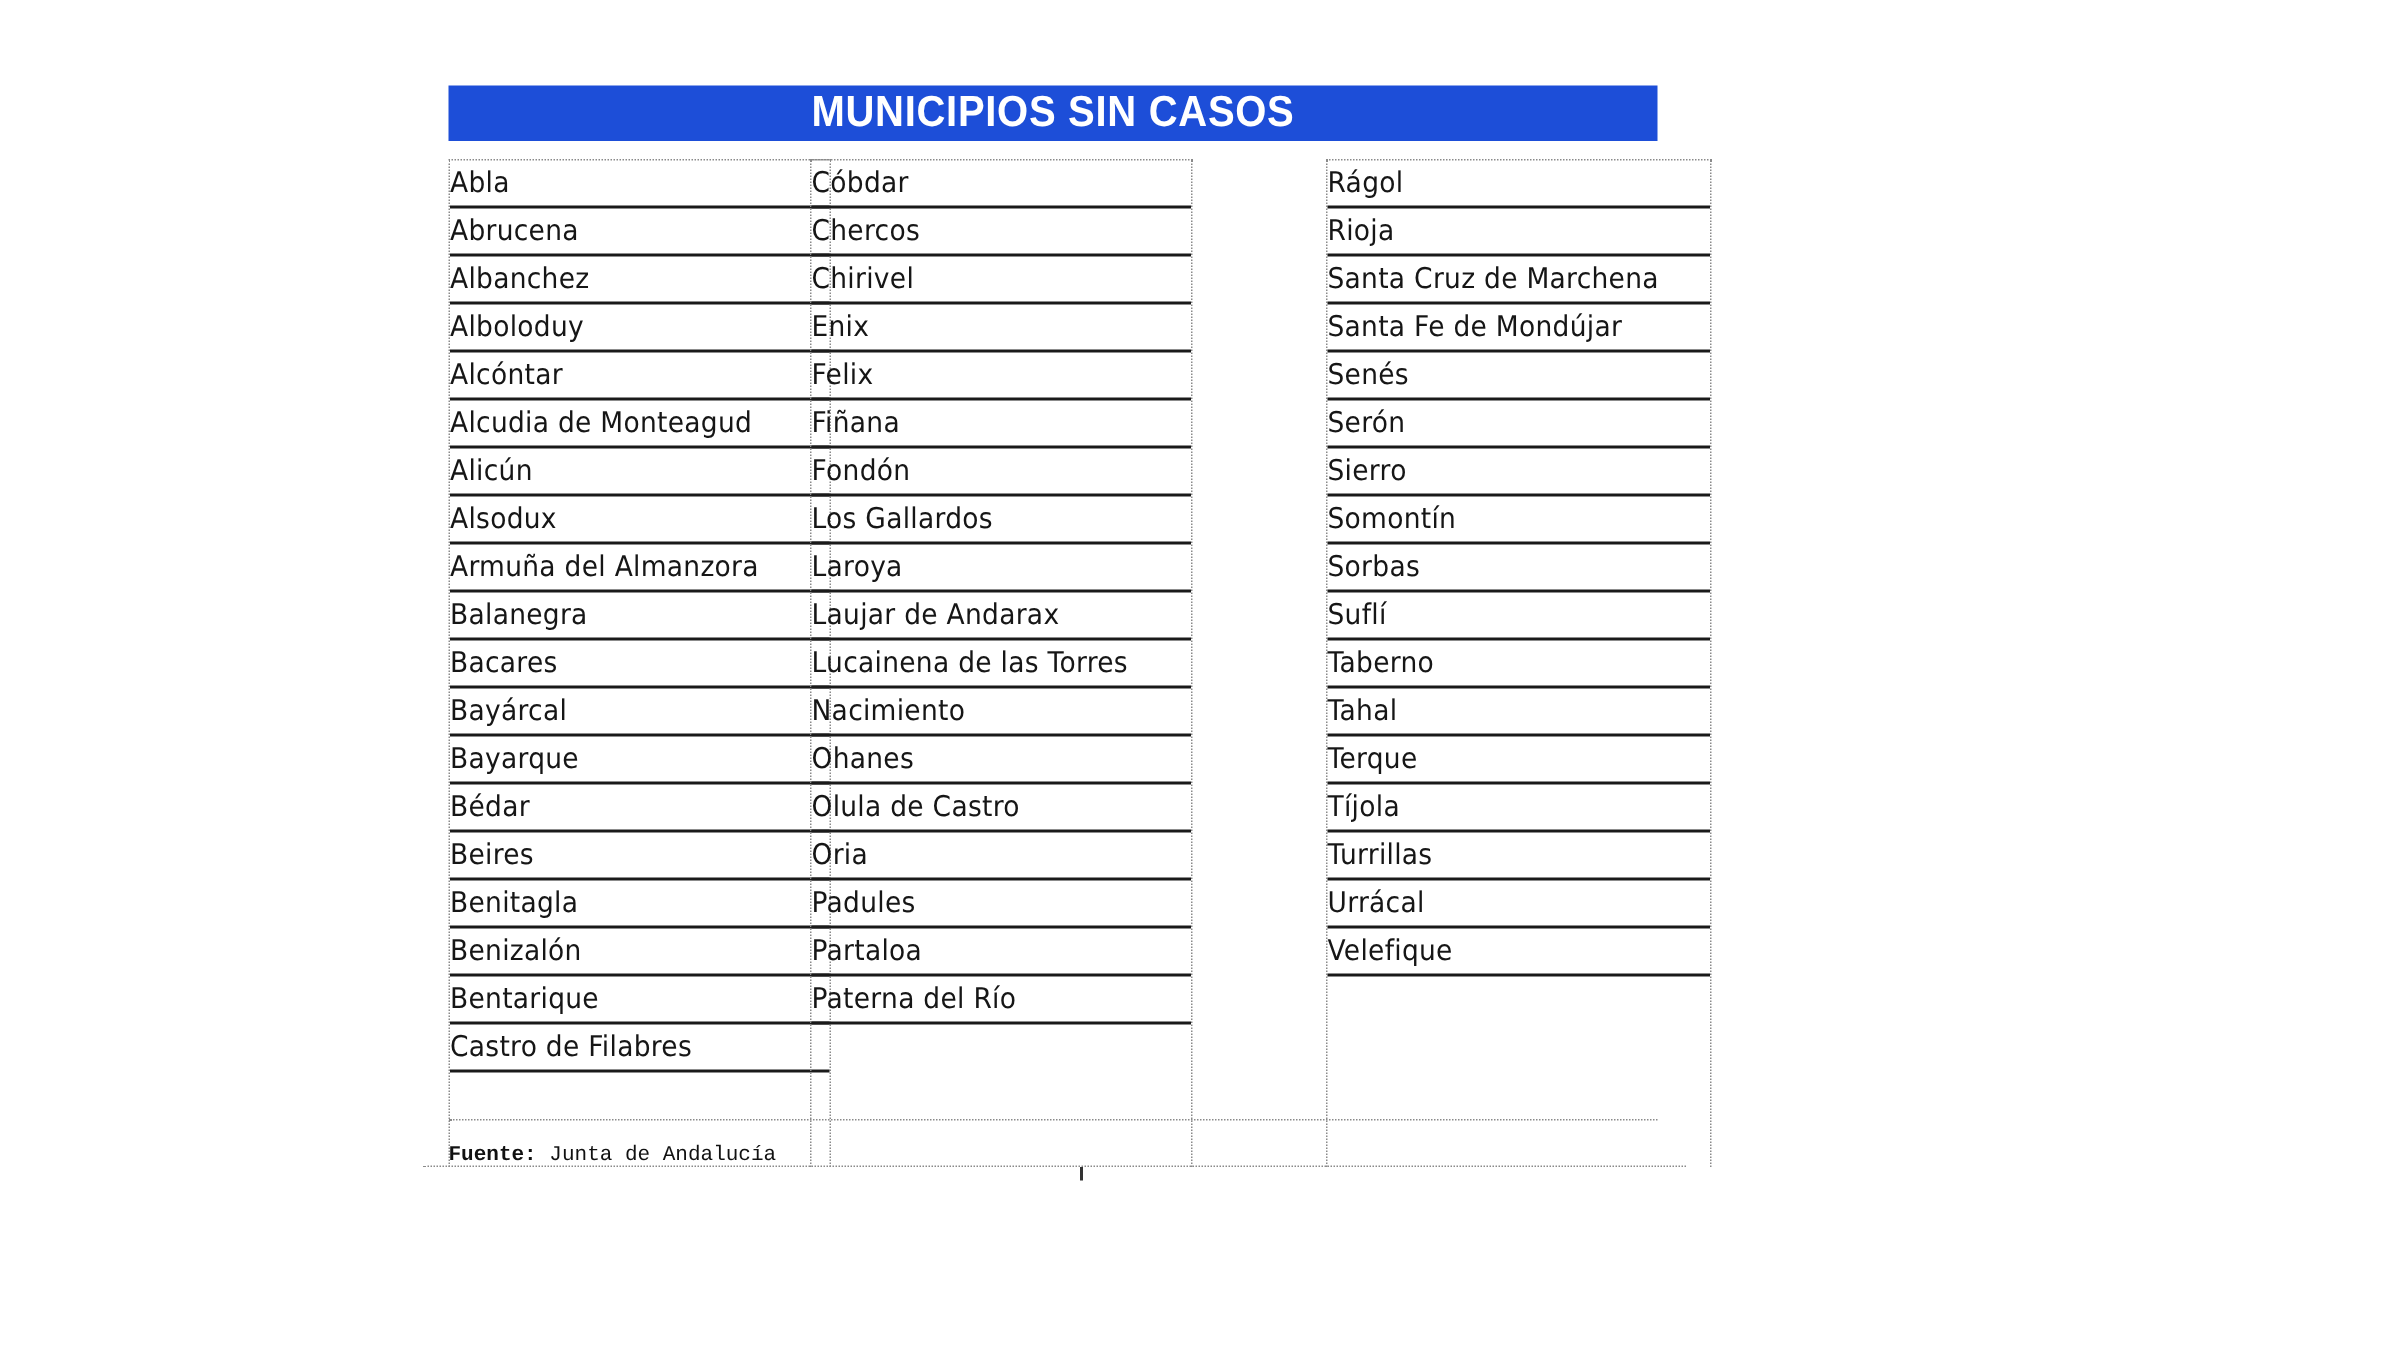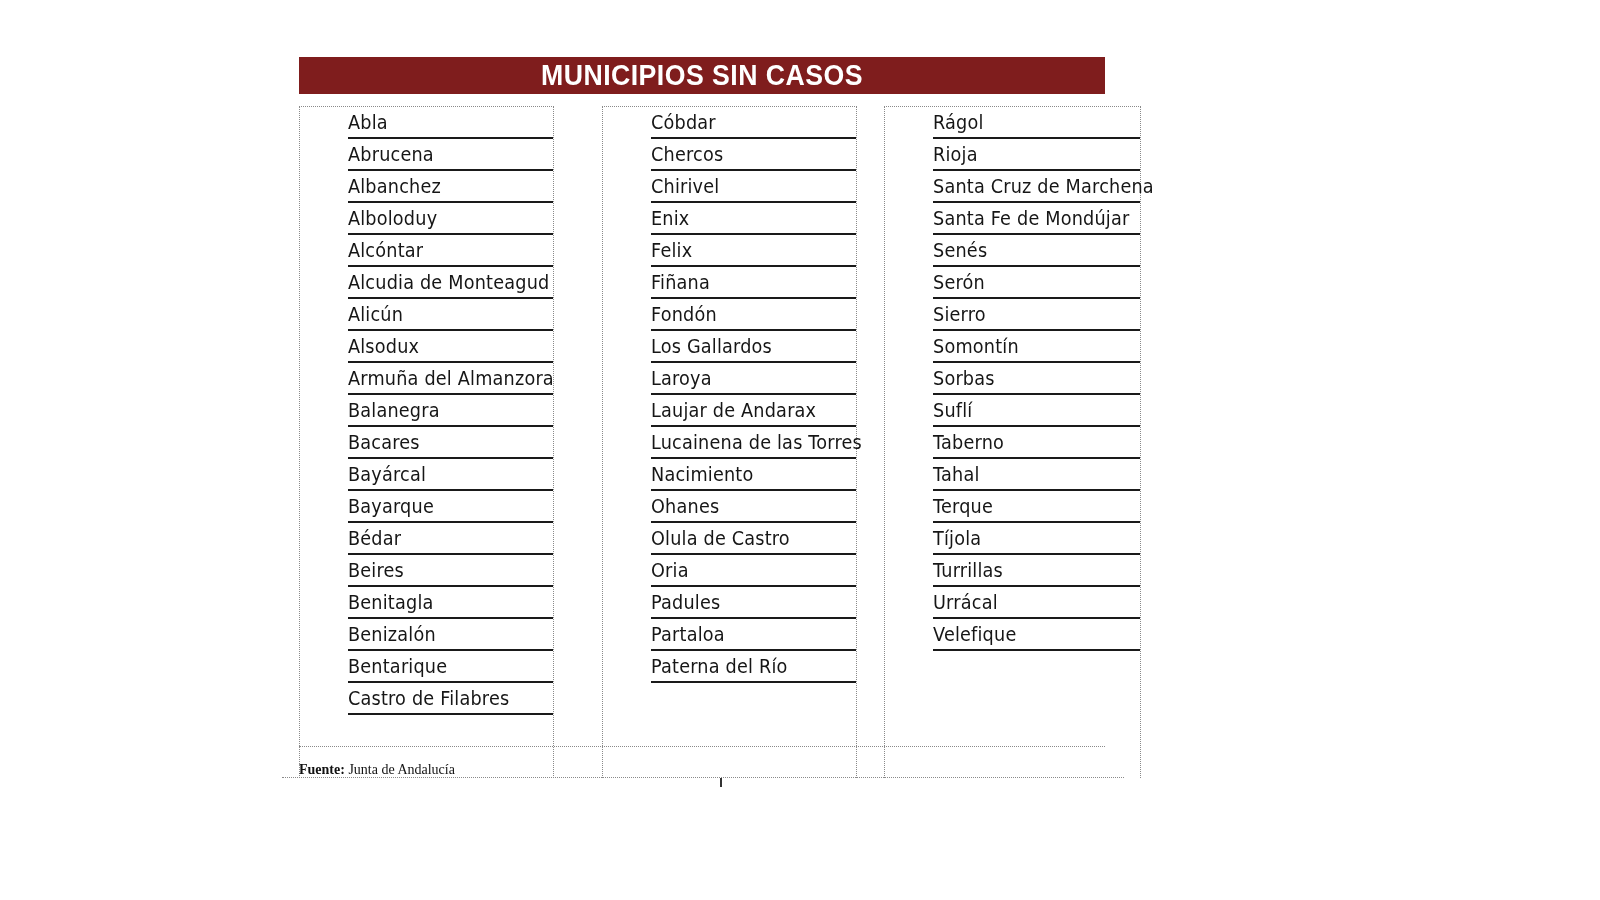--- a/index.html
+++ b/index.html
@@ -3,46 +3,46 @@
   <meta charset="utf-8">
   <style>
     html, body { margin: 0; padding: 0; }
     body {
       width: 1600px; height: 900px; background: #ffffff; position: relative; overflow: hidden;
       font-family: "DejaVu Sans", "Liberation Sans", sans-serif; color: #111;
     }
     .page { position: absolute; left: 0; top: 0; width: 1600px; height: 900px; }
     .title-bar {
       position: absolute; left: 299px; top: 57px; width: 806px; height: 37px;
-      background: #7f1d1d; color: #fff; display: flex; align-items: center; justify-content: center;
+      background: #1d4ed8; color: #fff; display: flex; align-items: center; justify-content: center;
       font-family: "Liberation Sans", sans-serif; font-weight: bold; font-size: 29px;
       letter-spacing: 0.5px; transform-origin: center; 
     }
     .title-bar span { display: inline-block; transform: scaleX(0.92); }
     .col {
       position: absolute; top: 106px; height: 672px;
       border-left: 1px dotted #8a8a8a; border-right: 1px dotted #8a8a8a; border-top: 1px dotted #8a8a8a;
       box-sizing: border-box;
     }
     .col1 { left: 299px; width: 255px; }
-    .col2 { left: 602px; width: 255px; }
+    .col2 { left: 540px; width: 255px; }
     .col3 { left: 884px; width: 257px; }
     .row {
       height: 32px; box-sizing: border-box; border-bottom: 2px solid #1a1a1a;
       font-size: 19px; line-height: 30px; padding-left: 0px; white-space: nowrap;
-      letter-spacing: 0.2px; color: #161616; margin-left: 48px;
+      letter-spacing: 0.2px; color: #161616;
     }
     .row.empty { border-bottom: none; }
     .row span { display: inline-block; transform: scaleX(0.93); transform-origin: left center; }
     .dotline {
       position: absolute; height: 0; border-top: 1px dotted #8a8a8a;
     }
     .source {
       position: absolute; left: 299px; top: 762px; font-size: 14px; color: #111;
-      font-family: Liberation Serif, serif;
+      font-family: Liberation Mono, monospace;
     }
     .source b { font-weight: bold; }
     .tick { position: absolute; left: 720px; top: 778px; width: 2px; height: 9px; background: #333; }
   </style>
 </head>
 <body>
 
 <div class="page">
   <div class="title-bar">
     <span>MUNICIPIOS SIN CASOS</span>

